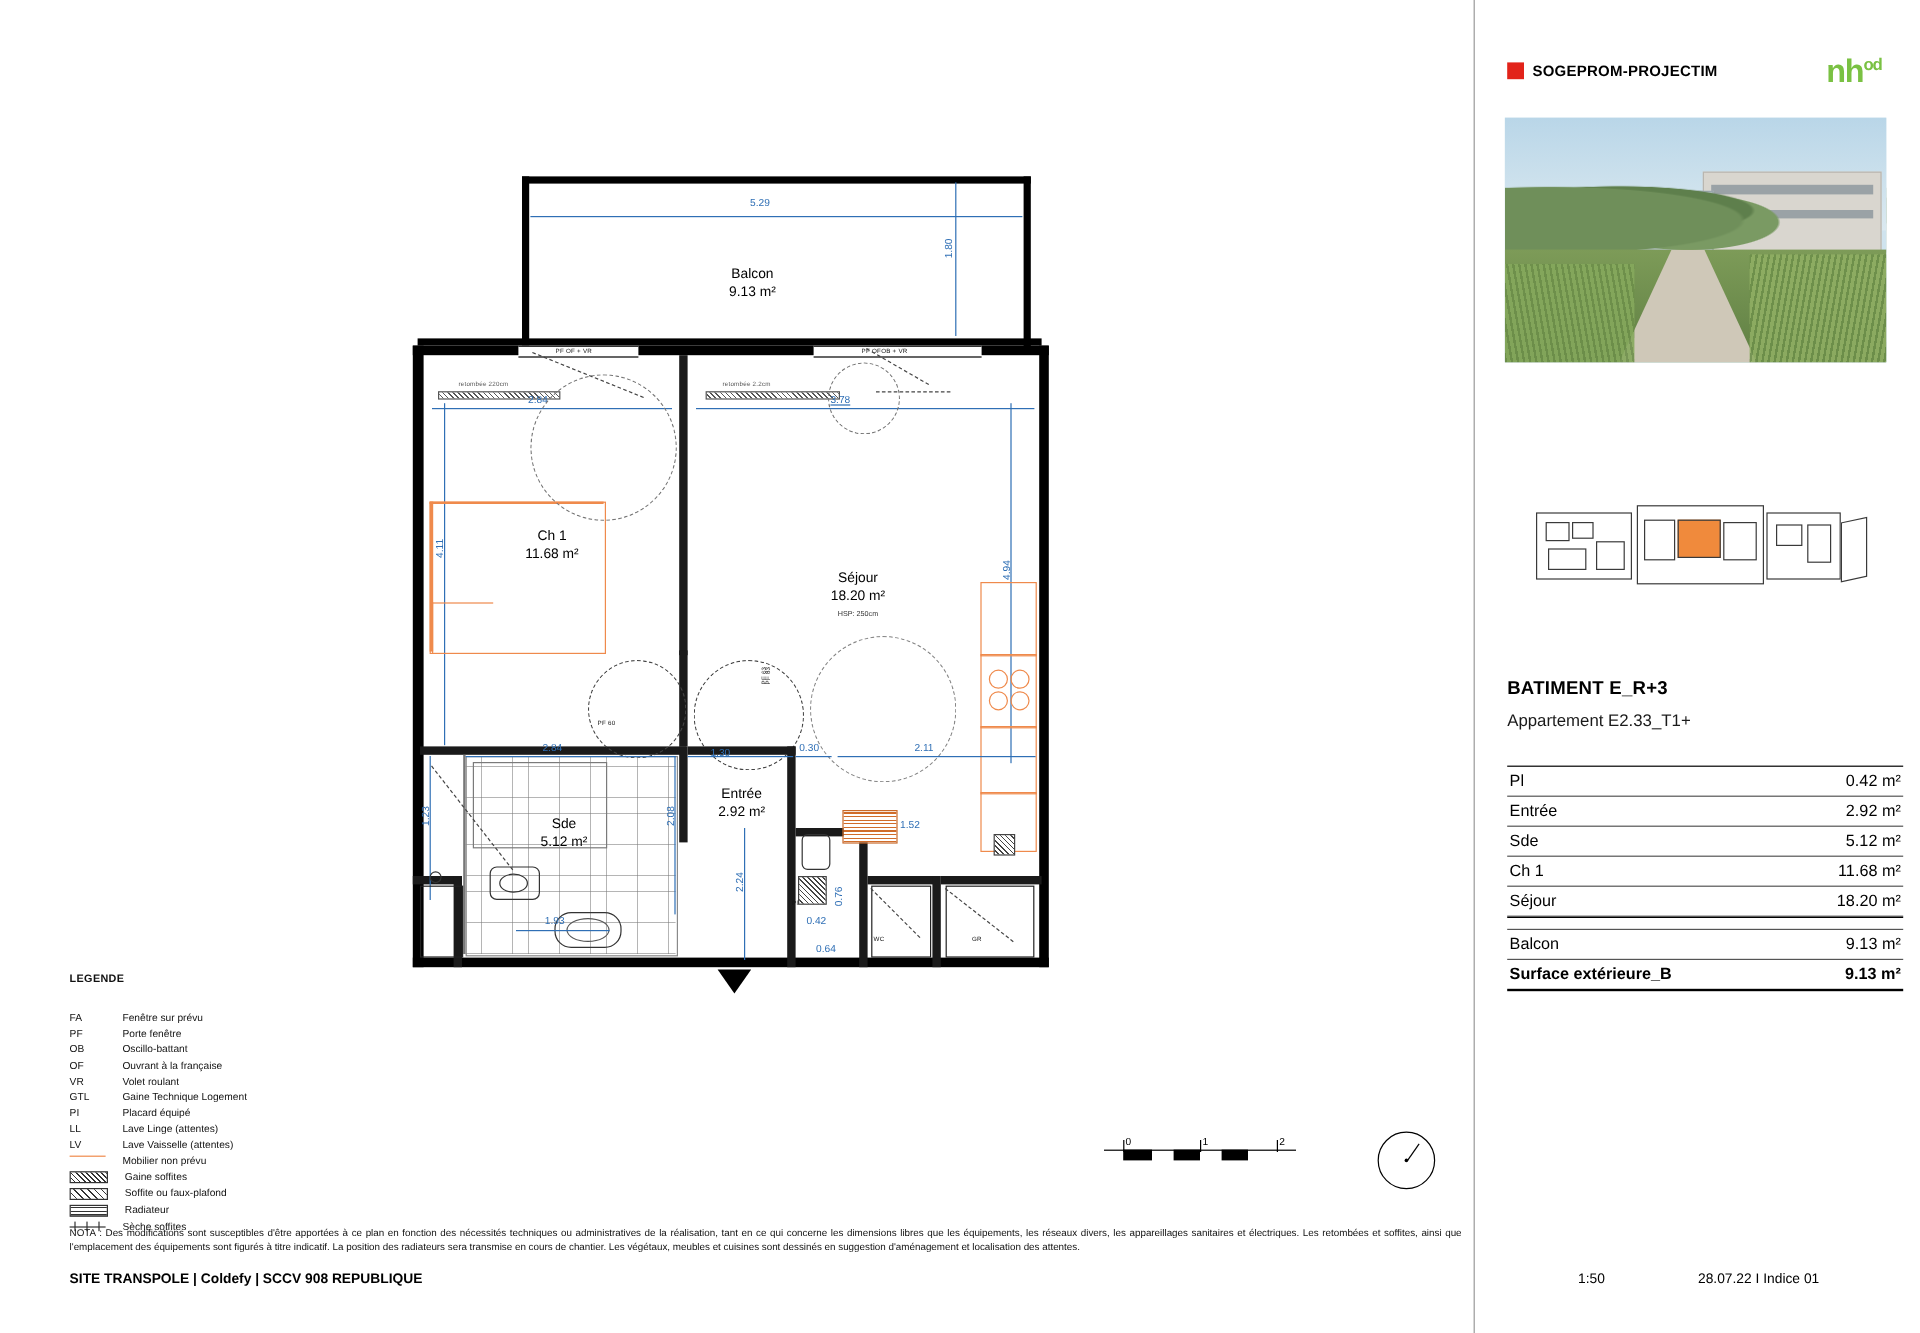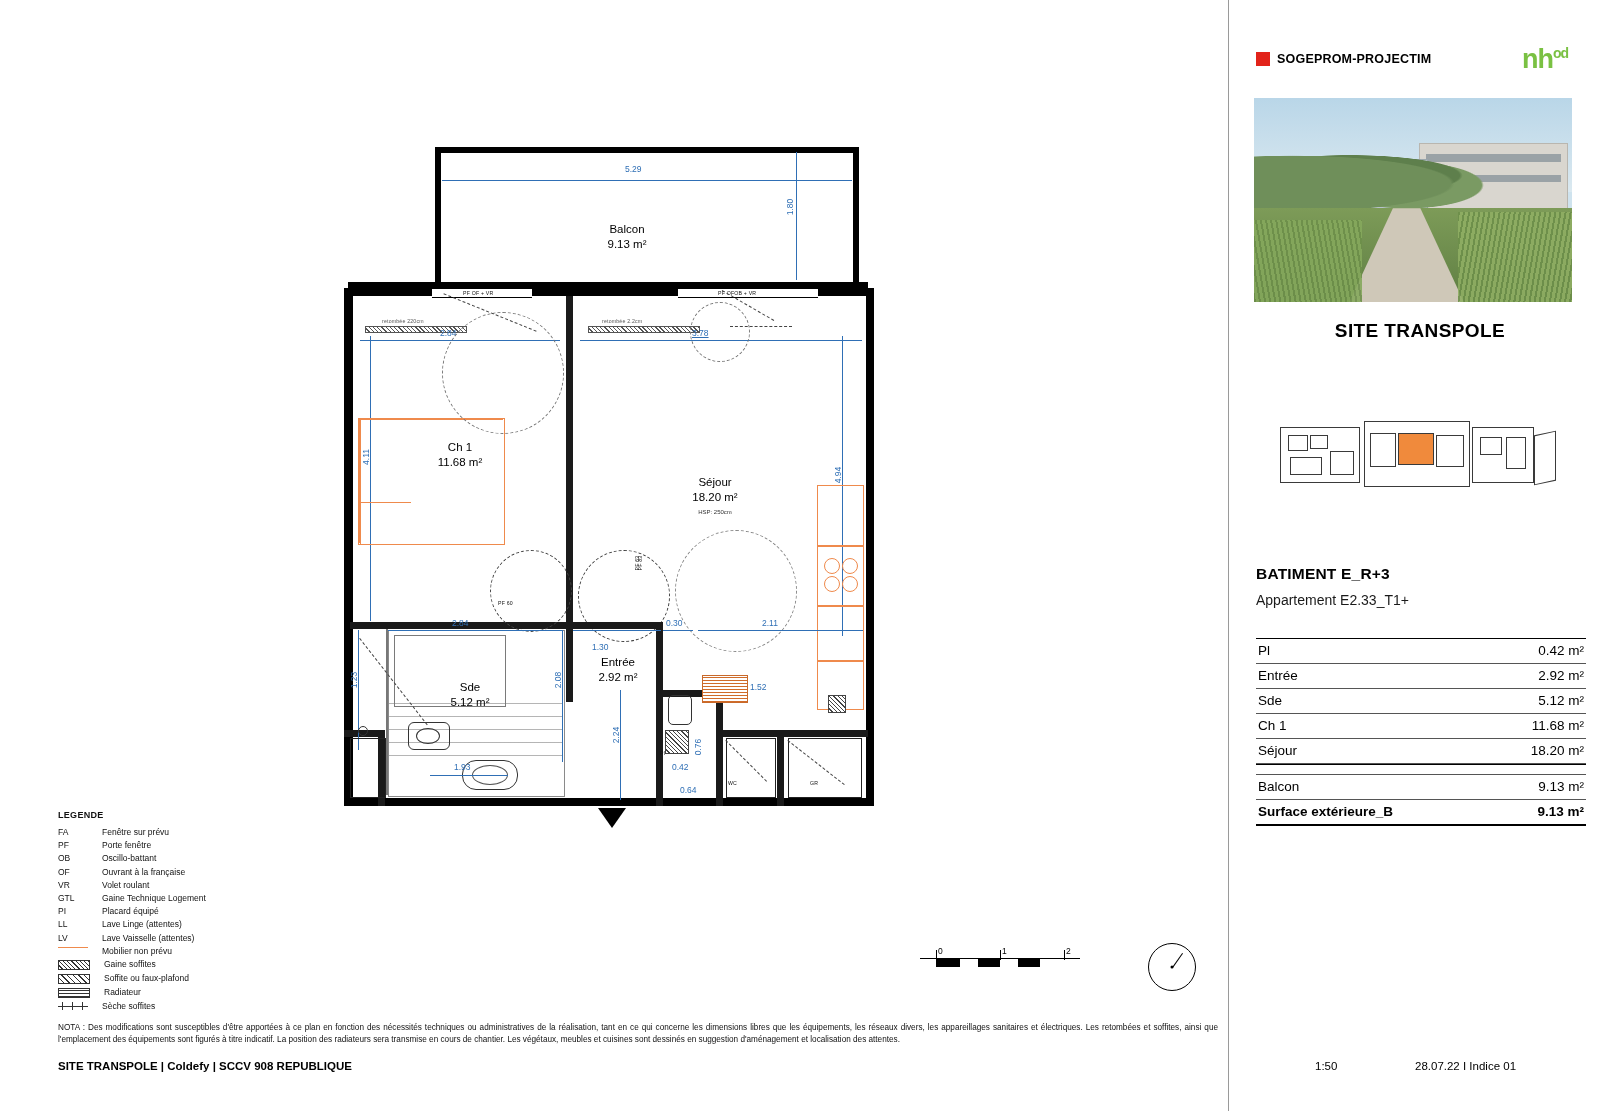--- a/index.html
+++ b/index.html
@@ -61,21 +61,21 @@
   .surf .rule.thin{background:#555;}
   .surf .row{display:flex;justify-content:space-between;padding:3px 2px 3px 2px;line-height:18px;}
   .surf .row.bold{font-weight:bold;}
   .surf .gap{height:9px;}
 
   .scalebar{position:absolute;left:1315px;top:1060px;font-size:11.5px;}
   .datebar{position:absolute;left:1415px;top:1060px;font-size:11.5px;}
 
   
   .legend{position:absolute;left:58px;top:810px;width:420px;font-size:8.5px;color:#111;}
-  .legend h4{margin:0 0 7px 0;font-size:9px;font-weight:bold;letter-spacing:.3px;}
+  .legend h4{margin:0 0 23px 0;font-size:9px;font-weight:bold;letter-spacing:.3px;}
   .legend .lrow{display:flex;margin-bottom:3.2px;align-items:flex-start;}
   .legend .abbr{width:44px;flex:0 0 44px;}
   .legend .desc{flex:1;}
   .legend .swatch{width:30px;flex:0 0 30px;height:8px;margin-right:14px;margin-top:1px;}
   .sw-furn{border-top:1.6px solid #ef8a4c;height:0;margin-top:5px;}
   .sw-gaine{background:repeating-linear-gradient(45deg,#fff 0 2px,#333 2px 3px);border:.6px solid #333;}
   .sw-soffite{background:repeating-linear-gradient(45deg,#fff 0 3px,#333 3px 4px);border:.6px solid #333;}
   .sw-rad{background:repeating-linear-gradient(0deg,#333 0 1px,#fff 1px 3px);border:.6px solid #333;}
   .sw-sech{background:linear-gradient(#333,#333) 0 50%/100% 1px no-repeat,linear-gradient(#333,#333) 4px 0/1px 100% no-repeat,linear-gradient(#333,#333) 14px 0/1px 100% no-repeat,linear-gradient(#333,#333) 24px 0/1px 100% no-repeat;}
 
@@ -246,21 +246,21 @@
     <div class="dimline h" style="left:58px;top:500px;width:175px;"></div>
     <div class="dim" style="left:122px;top:488px;">2.84</div>
     <div class="dimline v" style="left:232px;top:500px;height:132px;"></div>
     <div class="dim" style="left:220px;top:545px;transform:rotate(-90deg);">2.08</div>
     <div class="dimline v" style="left:28px;top:500px;height:120px;"></div>
     <div class="dim" style="left:16px;top:545px;transform:rotate(-90deg);">1.23</div>
     <div class="dim" style="left:124px;top:632px;">1.93</div>
     <div class="dimline h" style="left:100px;top:645px;width:78px;"></div>
 
     <div class="dimline h" style="left:243px;top:500px;width:88px;"></div>
-    <div class="dim" style="left:262px;top:512px;">1.30</div>
+    <div class="dim" style="left:262px;top:492px;">1.30</div>
     <div class="dimline v" style="left:290px;top:560px;height:110px;"></div>
     <div class="dim" style="left:278px;top:600px;transform:rotate(-90deg);">2.24</div>
     <div class="dim" style="left:336px;top:488px;">0.30</div>
     <div class="dimline h" style="left:333px;top:500px;width:30px;"></div>
     <div class="dim" style="left:432px;top:488px;">2.11</div>
     <div class="dimline h" style="left:368px;top:500px;width:165px;"></div>
 
     <div class="hatch-rad" style="left:372px;top:545px;width:44px;height:26px;"></div>
     <div class="dim" style="left:420px;top:552px;">1.52</div>
 
@@ -385,21 +385,20 @@
       <div class="sky"></div>
       <div class="bldg1"></div>
       <div class="bldg2"></div>
       <div class="trees"></div>
       <div class="ground"></div>
       <div class="path"></div>
       <div class="grass-l"></div>
       <div class="grass-r"></div>
     </div>
 
-    <div class="site-title">SITE TRANSPOLE</div>
 
     <div class="keyplan">
       <div class="kp-box" style="left:0;top:12px;width:78px;height:54px;"></div>
       <div class="kp-small" style="left:8px;top:20px;width:18px;height:14px;"></div>
       <div class="kp-small" style="left:30px;top:20px;width:16px;height:12px;"></div>
       <div class="kp-small" style="left:10px;top:42px;width:30px;height:16px;"></div>
       <div class="kp-small" style="left:50px;top:36px;width:22px;height:22px;"></div>
 
       <div class="kp-box" style="left:84px;top:6px;width:104px;height:64px;"></div>
       <div class="kp-hl" style="left:118px;top:18px;width:34px;height:30px;"></div>

